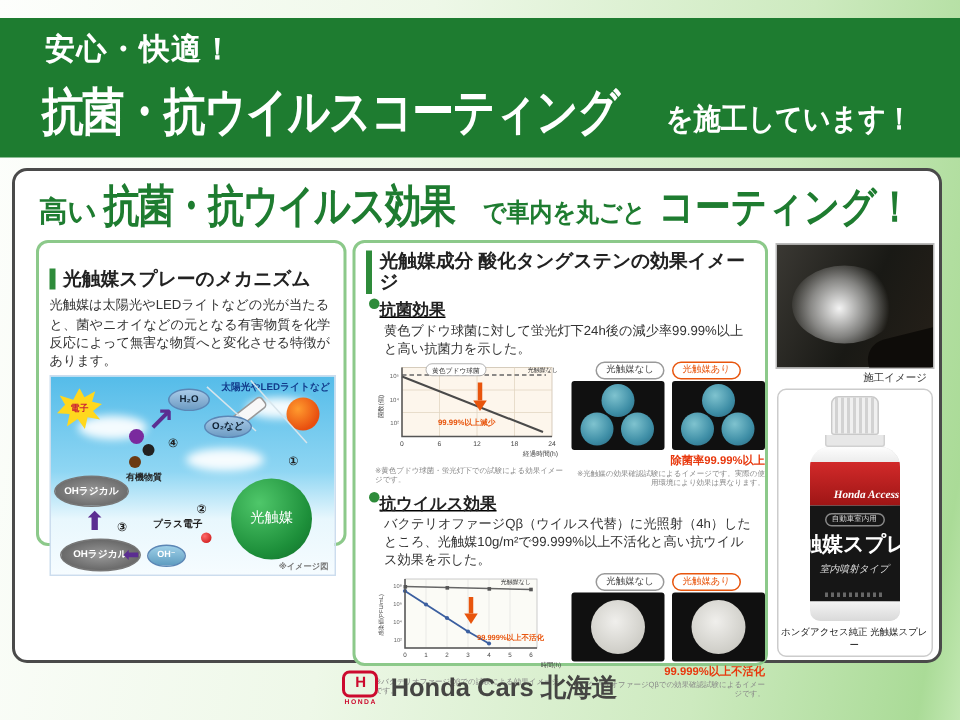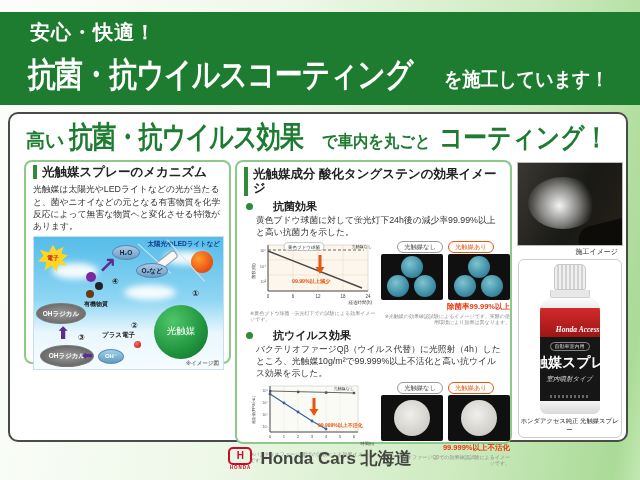--- a/index.html
+++ b/index.html
@@ -17,35 +17,35 @@
     border:2px solid #4a4a4a;border-radius:10px;box-sizing:border-box;}
   .headline{padding:3px 0 0 16px;color:#1e7c30;white-space:nowrap;}
   .headline span{display:inline-block;font-weight:bold;vertical-align:baseline;}
   .hl-lead{font-size:19px;}
   .hl-strong1{font-size:30px;transform:scaleX(.8);transform-origin:left center;letter-spacing:-1px;}
   .hl-mid{font-size:17px;margin-left:-44px;transform:scaleX(.9);transform-origin:left center;}
   .hl-strong2{font-size:28px;margin-left:-8px;transform:scaleX(.85);transform-origin:left center;}
   .content{display:flex;margin:2px 2px 0 14px;}
   .panel{border:2px solid #8cc98a;border-radius:8px;background:#fff;box-sizing:border-box;}
   
-  .mech{width:207px;height:204px;padding:3px 7px;}
+  .mech{width:207px;height:204px;padding:17px 7px;}
   .ptitle{border-left:4px solid #2e8b3a;padding-left:5px;font-size:12.5px;font-weight:bold;color:#222;line-height:1.15;}
   .intro{font-size:8.8px;color:#333;line-height:1.4;margin:4px 0 3px 0;}
   .diagram{position:relative;width:189px;height:132px;overflow:hidden;border:1px solid #cde;
     background:linear-gradient(#55bce9 0%,#8fd6f3 48%,#e8f7fd 72%,#f6fcff 100%);}
   .cloud{position:absolute;background:rgba(255,255,255,.92);border-radius:50%;filter:blur(3px);}
   .dlabel{position:absolute;font-weight:bold;}
   .ovalchip{position:absolute;border-radius:50%;text-align:center;font-weight:bold;color:#fff;}
   .stepnum{position:absolute;font-size:8px;color:#222;font-weight:bold;}
   .arrow{position:absolute;color:#5b2d91;font-weight:bold;line-height:1;}
   .steps{font-size:7.6px;color:#333;line-height:1.42;margin-top:4px;}
   .steps div{padding-left:9px;text-indent:-9px;}
   
   .fx{width:277px;height:284px;padding:5px 7px;margin-left:4px;}
-  .sechead{display:flex;align-items:center;gap:20px;margin:3px 0 1px 2px;}
+  .sechead{display:flex;gap:0;margin:3px 0 1px 2px;text-decoration:underline;}
   .bullet{width:7px;height:7px;border-radius:50%;background:#2e8b3a;}
   .sechead b{font-size:11px;color:#222;}
   .secbody{font-size:8.8px;color:#333;line-height:1.35;margin:1px 2px 2px 12px;}
   .media{display:flex;gap:5px;margin:1px 0 2px 6px;}
   .chartwrap{width:126px;}
   .chartcap{font-size:5px;color:#888;line-height:1.3;margin-top:1px;}
   .petriwrap{width:136px;text-align:right;}
   .caprow{display:flex;gap:5px;justify-content:center;margin-bottom:1px;}
   .capsule{font-size:6.3px;line-height:10px;height:10px;padding:0 6px;border-radius:6px;background:#fff;white-space:nowrap;}
   .cap-off{border:1px solid #999;color:#444;}

